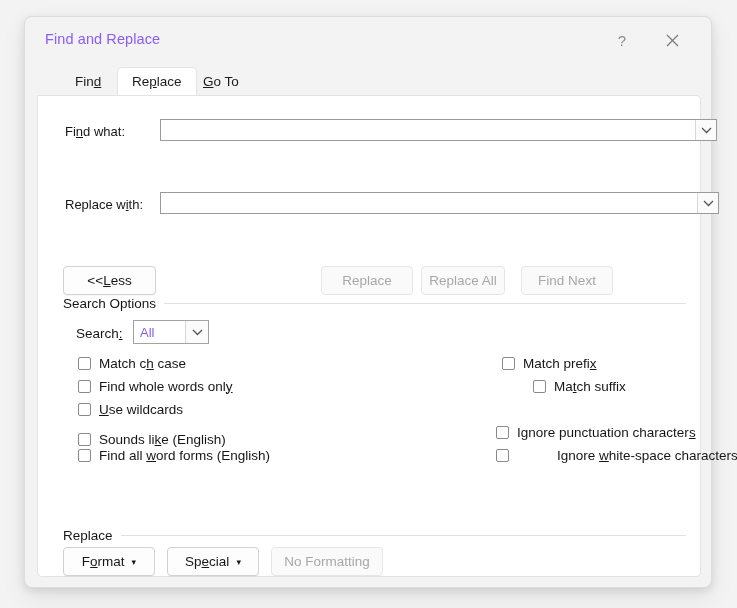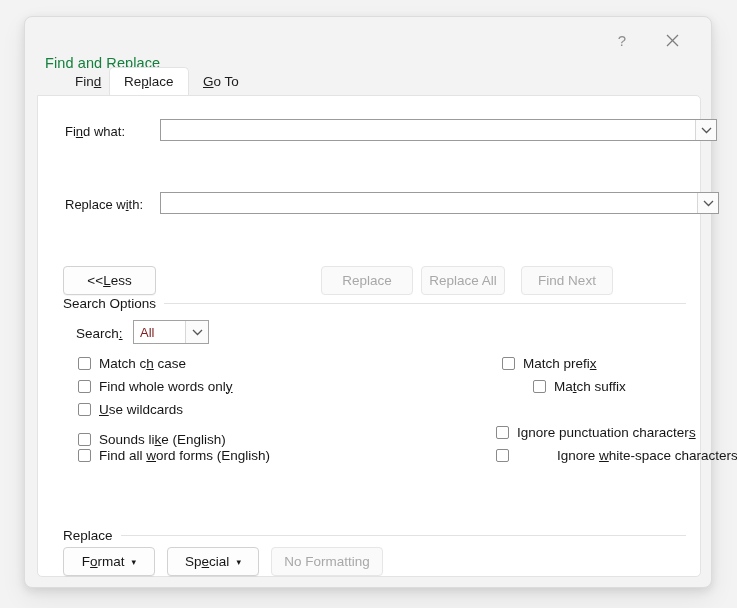--- a/index.html
+++ b/index.html
@@ -30,24 +30,23 @@
   #titlebar {
     position: absolute;
     left: 0; top: 0; right: 0;
     height: 48px;
   }
   #dialog-title {
     position: absolute;
     left: 20px;
     top: 14px;
     font-size: 14.5px;
-    color: #15803d;
+    color: #8b5cf6;
     letter-spacing: .1px;
     white-space: nowrap;
-    margin-top: 24px;
   }
   .caption-btn {
     position: absolute;
     top: 8px;
     width: 34px;
     height: 30px;
     display: flex;
     align-items: center;
     justify-content: center;
     color: #8d8d8d;
@@ -80,21 +79,21 @@
     cursor: default;
     white-space: nowrap;
   }
   .tab.active {
     background: #ffffff;
     border: 1px solid #e3e3e3;
     border-bottom: none;
     border-radius: 5px 5px 0 0;
   }
   #tab-find    { left: 24px; }
-  #tab-replace { left: 72px; }
+  #tab-replace { left: 80px; }
   #tab-goto    { left: 152px; }
 
   
   #panel {
     position: absolute;
     left: 12px;
     top: 78px;
     width: 664px;
     height: 482px;
     background: #ffffff;
@@ -219,21 +218,21 @@
     box-sizing: border-box;
     display: flex;
     align-items: stretch;
   }
   #search-select .sel-value {
     flex: 1 1 auto;
     display: flex;
     align-items: center;
     padding-left: 6px;
     font-size: 13px;
-    color: #7f1d1d;
+    color: #8b5cf6;
   }
   #search-select .sel-arrow {
     flex: 0 0 22px;
     display: flex;
     align-items: center;
     justify-content: center;
     border-left: 1px solid #d7d7d7;
     background: #fbfbfb;
     color: #4a4a4a;
   }

